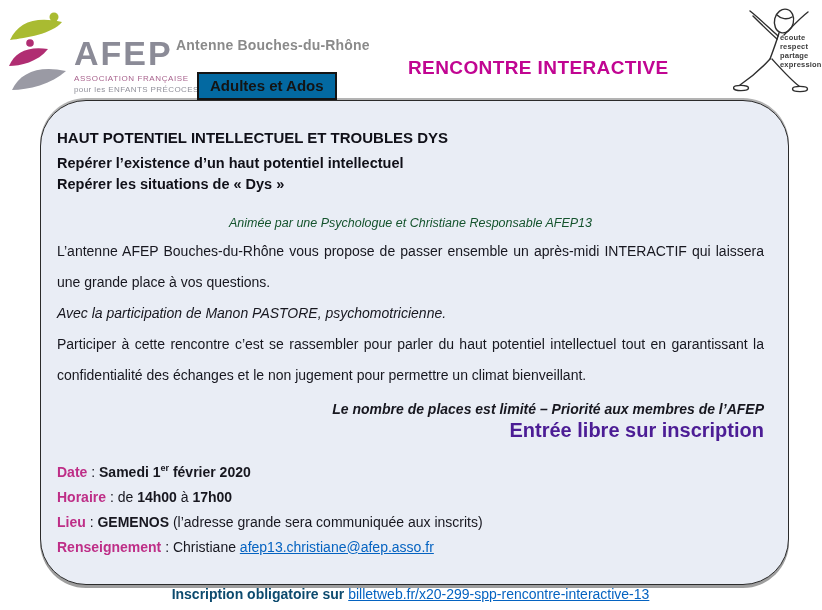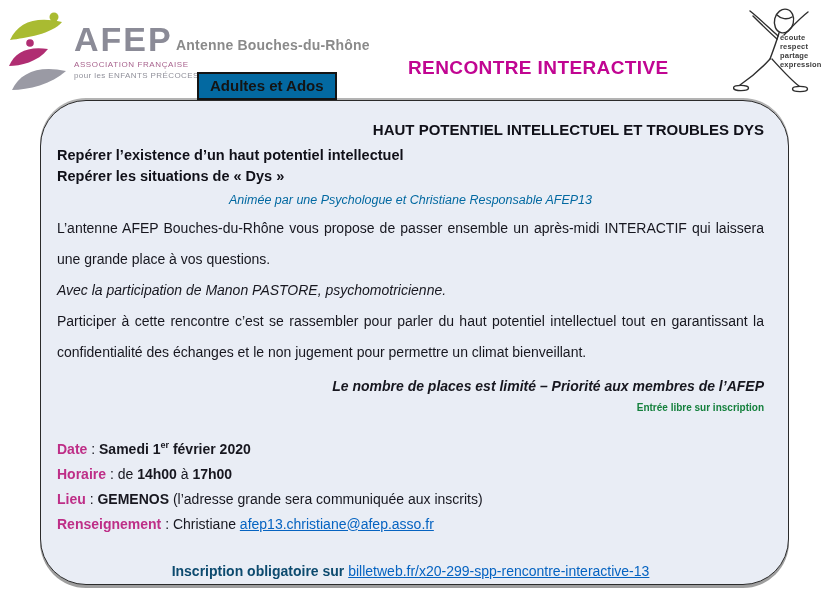--- a/index.html
+++ b/index.html
@@ -3,21 +3,21 @@
 <meta charset="utf-8">
 <style>
   * { margin:0; padding:0; box-sizing:border-box; }
   html,body { background:#ffffff; }
   .page {
     position:relative; width:822px; height:610px; overflow:hidden;
     font-family:"Liberation Sans", sans-serif; color:#17171f; background:#ffffff;
   }
 
   
-  .afep-logo { position:absolute; left:8px; top:10px; display:flex; align-items:flex-start; }
+  .afep-logo { position:absolute; left:8px; top:10px; display:flex; align-items:flex-end; }
   .afep-figure { width:62px; height:84px; }
   .afep-text { margin-left:4px; margin-top:14px; }
   .afep-acronym { font-size:34px; line-height:30px; color:#8b8b97; letter-spacing:2px; font-weight:600; }
   .afep-tag1 { font-size:8px; color:#a8628d; letter-spacing:0.6px; margin-top:6px; }
   .afep-tag2 { font-size:8px; color:#90909a; letter-spacing:0.4px; margin-top:2px; }
 
   .antenne { position:absolute; left:176px; top:37px; font-size:14px; font-weight:bold; color:#8a8a8a; letter-spacing:0.2px; }
 
   .main-title { position:absolute; left:408px; top:57px; font-size:19px; font-weight:bold; color:#c10592; letter-spacing:0.4px; }
 
@@ -30,31 +30,31 @@
   .stick-logo { position:absolute; left:733px; top:6px; width:88px; height:92px; }
   .stick-words { position:absolute; left:47px; top:27px; font-size:7.5px; font-weight:bold; color:#3c3c3c; line-height:9px; letter-spacing:0.2px; }
 
   
   .card {
     position:absolute; left:40px; top:100px; width:749px; height:485px;
     background:#e9edf5; border:1px solid #2b2b2b; border-radius:46px;
     box-shadow:0 -2px 0 #b3b3b3, 0 3px 0 #9e9e9e;
     padding:16px 24px 0 16px;
   }
-  .card-title { text-align:right; font-size:15px; font-weight:bold; color:#101018; margin-top:4px; }
+  .card-title { text-align:left; font-size:15px; font-weight:bold; color:#101018; margin-top:12px; }
   .card-sub { text-align:left; font-size:14.5px; font-weight:bold; color:#101018; line-height:21px; }
   .card-sub.first { margin-top:7px; }
-  .facilitators { text-align:center; font-size:12.5px; font-style:italic; color:#0369a1; margin-top:6px; }
+  .facilitators { text-align:center; font-size:12.5px; font-style:italic; color:#14532d; margin-top:21px; }
 
   .para { font-size:14px; line-height:31px; text-align:justify; }
   .para.p1 { margin-top:6px; }
   .participation { font-size:14px; line-height:31px; font-style:italic; }
 
   .places-note { text-align:right; font-size:14px; font-weight:bold; font-style:italic; line-height:21px; margin-top:8px; }
-  .entry-note { text-align:right; font-size:10px; font-weight:bold; color:#15803d; line-height:21px; }
+  .entry-note { text-align:right; font-size:20px; font-weight:bold; color:#4c1d95; line-height:21px; }
 
   .details { margin-top:15px; font-size:14px; }
   .detail-line { line-height:25px; }
   .detail-label { color:#be2e87; font-weight:bold; }
   .sep { color:#17171f; }
   b.v { font-weight:bold; }
   sup { font-size:9px; vertical-align:super; }
   a.link { color:#0563c1; text-decoration:underline; cursor:pointer; }
 
   .registration { text-align:center; margin-top:26px; font-size:14px; }

